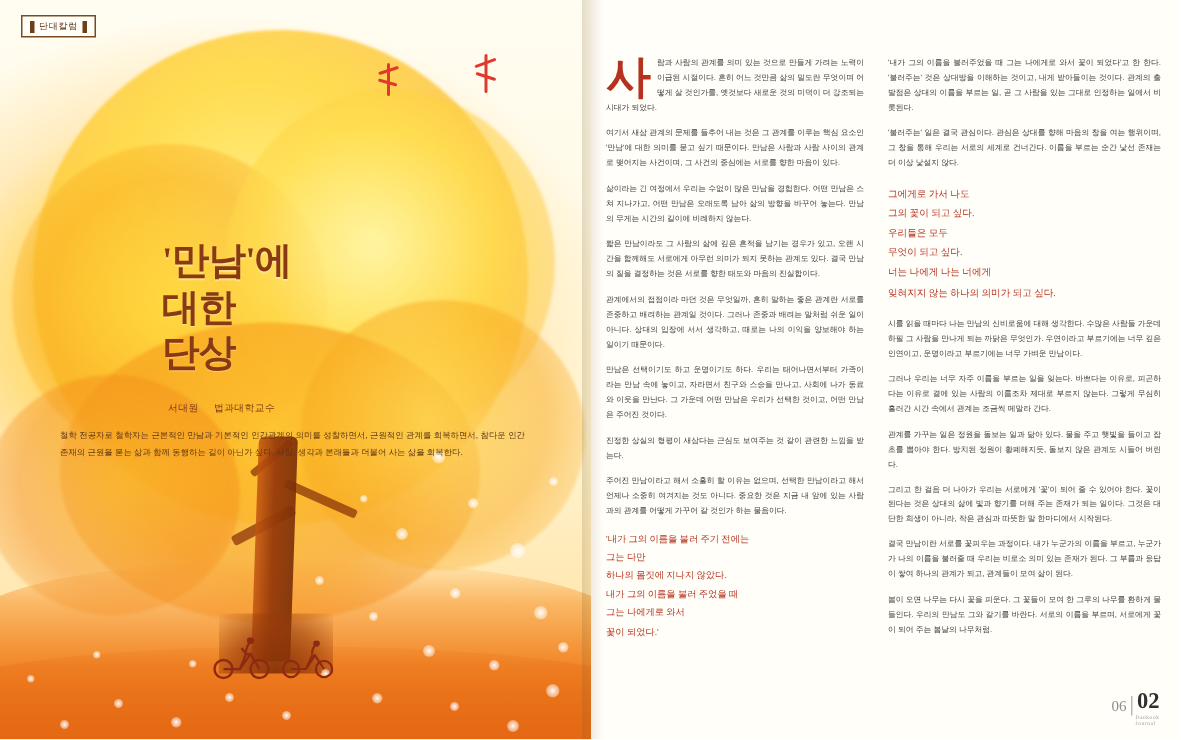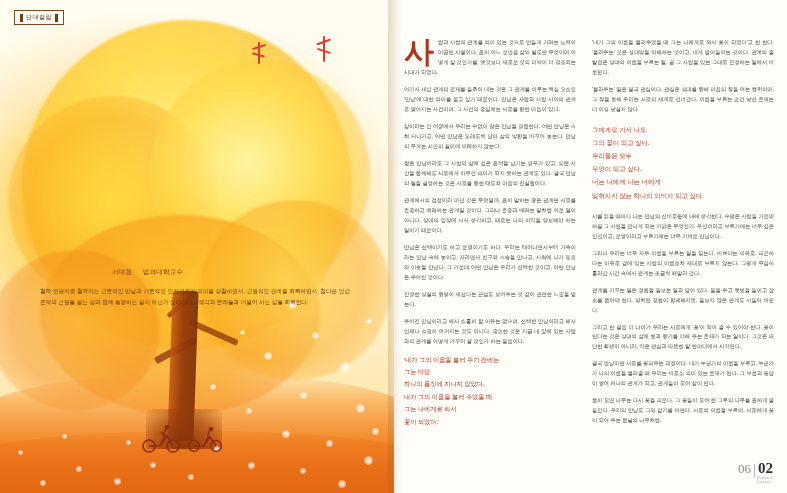--- a/index.html
+++ b/index.html
@@ -173,21 +173,21 @@
     font-size:6.2px;
     line-height:2.0;
     margin:6px 0 0 0;
   }
   
   .folio {
     position:absolute; right:14px; bottom:16px;
     display:flex; align-items:flex-end; gap:3px;
     font-family:"Liberation Serif", serif;
   }
-  .folio .l { font-size:13px; color:#8d8d8d; }
+  .folio .l { font-size:10px; color:#8d8d8d; }
   .folio .rule { width:1px; height:13px; background:#b9b9b9; }
   .folio .r { font-size:15px; color:#2f2f2f; font-weight:bold; line-height:0.9; }
   .folio .sub { position:absolute; right:0; bottom:-7px; font-size:3.6px; color:#9a9a9a; letter-spacing:0.4px; }
   .folio-wrap { position:relative; }
 </style>
 </head>
 <body>
 
 <div id="spread">
 
@@ -262,20 +262,25 @@
       <path d="M22 9 C22 5 24 3 25 2" stroke="#8e2a12" stroke-width="1.4" fill="none"></path>
       <circle cx="25" cy="2" r="2.2" fill="#8e2a12"></circle>
     </svg>
 
     <div class="tab">
       <span class="bar"></span>
       <span class="txt">단대칼럼</span>
       <span class="bar"></span>
     </div>
 
+    <div class="title-block">
+      <div class="title-line">'만남'에</div>
+      <div class="title-line">대한</div>
+      <div class="title-line">단상</div>
+    </div>
 
     <div class="byline">
       <span>서대원</span>
       <span class="sep"></span>
       <span>법과대학교수</span>
     </div>
 
     <div class="lead">철학 전공자로 철학자는 근본적인 만남과 기본적인 인간관계의 의미를 성찰하면서, 근원적인 관계를 회복하면서, 참다운 인간 존재의 근원을 묻는 삶과 함께 동행하는 길이 아닌가 싶다. 사람, 생각과 본래들과 더불어 사는 삶을 회복한다.</div>
   </div>
 

